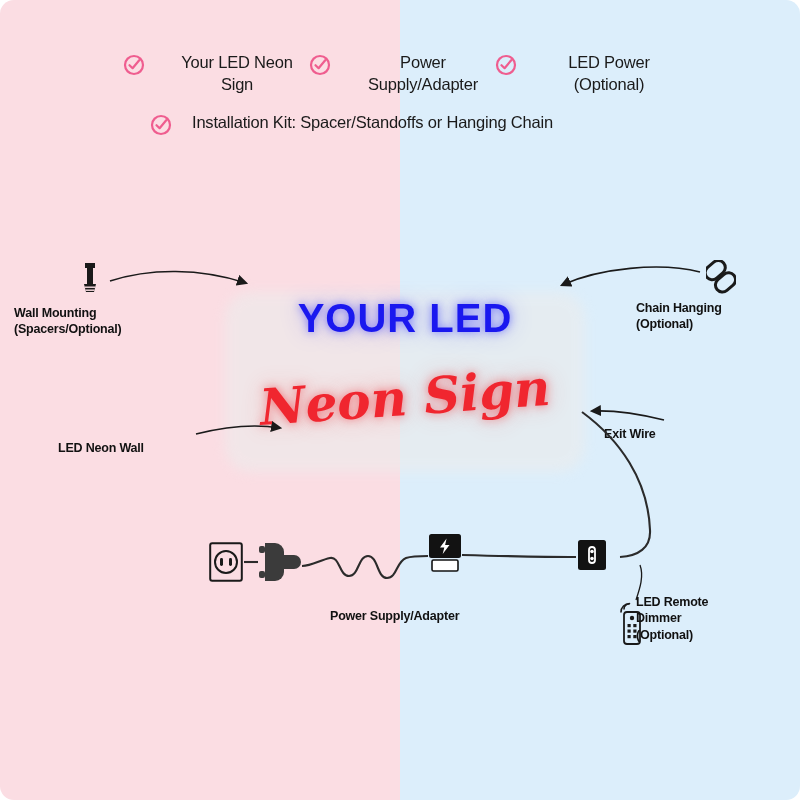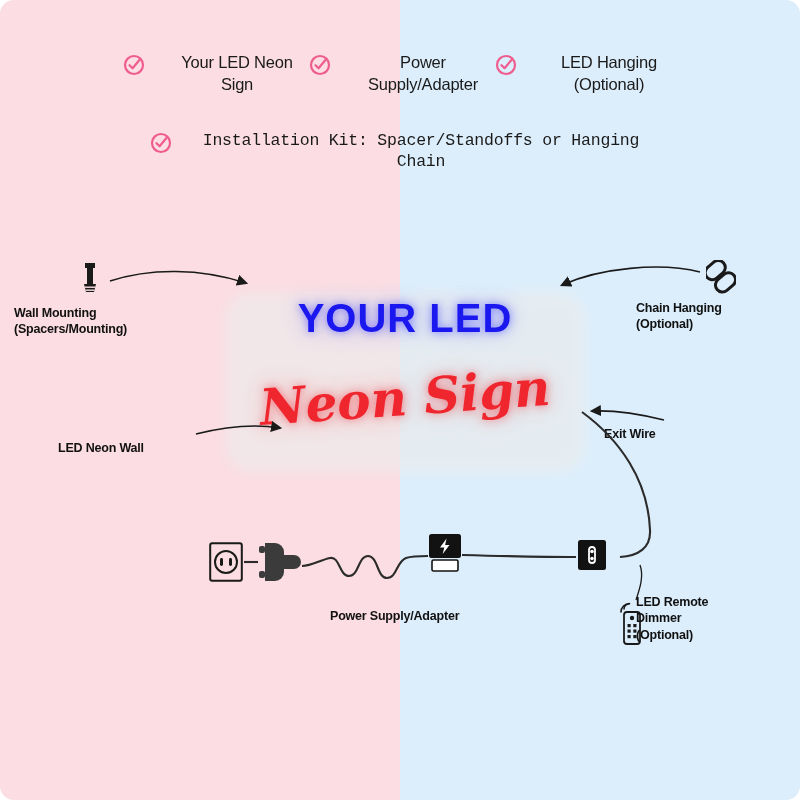--- a/index.html
+++ b/index.html
@@ -58,21 +58,21 @@
   }
   .check-label {
     font-size: 16.5px;
     line-height: 1.32;
     color: #1a1a1a;
     text-align: center;
     letter-spacing: -0.2px;
   }
   .row1 .check-item { width: 186px; }
   .row1 .check-item:nth-child(1) { margin-left: 4px; }
-  .row2 { margin-top: 34px; font-family: Liberation Mono, monospace; }
+  .row2 { margin-top: 16px; }
   .row2 .check-item { width: 500px; }
 
   
   .sign-glow {
     position: absolute;
     left: 225px; top: 292px;
     width: 360px; height: 180px;
     background: #ececec;
     opacity: .6;
     border-radius: 26px;
@@ -156,21 +156,21 @@
         <span class="check-label">Power Supply/Adapter</span>
       </div>
 
       <div class="check-item">
         <span class="check-icon">
           <svg width="22" height="22" viewBox="0 0 22 22">
             <circle cx="11" cy="11" r="9" fill="none" stroke="#ef5d8f" stroke-width="2.2"></circle>
             <path d="M6.5 11.2 L9.6 14.2 L16.2 6.2" fill="none" stroke="#ef5d8f" stroke-width="2.2" stroke-linecap="round" stroke-linejoin="round"></path>
           </svg>
         </span>
-        <span class="check-label">LED Hanging (Optional)</span>
+        <span class="check-label">LED Power (Optional)</span>
       </div>
 
     </div>
 
     <div class="check-row row2">
       <div class="check-item">
         <span class="check-icon">
           <svg width="22" height="22" viewBox="0 0 22 22">
             <circle cx="11" cy="11" r="9" fill="none" stroke="#ef5d8f" stroke-width="2.2"></circle>
             <path d="M6.5 11.2 L9.6 14.2 L16.2 6.2" fill="none" stroke="#ef5d8f" stroke-width="2.2" stroke-linecap="round" stroke-linejoin="round"></path>
@@ -252,21 +252,21 @@
       <rect x="18.3" y="24" width="3.2" height="3.2" fill="#1a1a1a"></rect>
       <rect x="12.5" y="29.5" width="3.2" height="3.2" fill="#1a1a1a"></rect>
       <rect x="18.3" y="29.5" width="3.2" height="3.2" fill="#1a1a1a"></rect>
       <rect x="12.5" y="35" width="3.2" height="3.2" fill="#1a1a1a"></rect>
       <rect x="18.3" y="35" width="3.2" height="3.2" fill="#1a1a1a"></rect>
     </svg>
   </div>
 
   <div class="label" style="left:14px; top:305px; width:212px;">
     <div>Wall Mounting</div>
-    <div>(Spacers/Mounting)</div>
+    <div>(Spacers/Optional)</div>
   </div>
 
   <div class="label" style="left:636px; top:300px; width:180px;">
     <div>Chain Hanging</div>
     <div>(Optional)</div>
   </div>
 
   <div class="label" style="left:58px; top:440px; width:190px;">
     <div>LED Neon Wall</div>
   </div>

